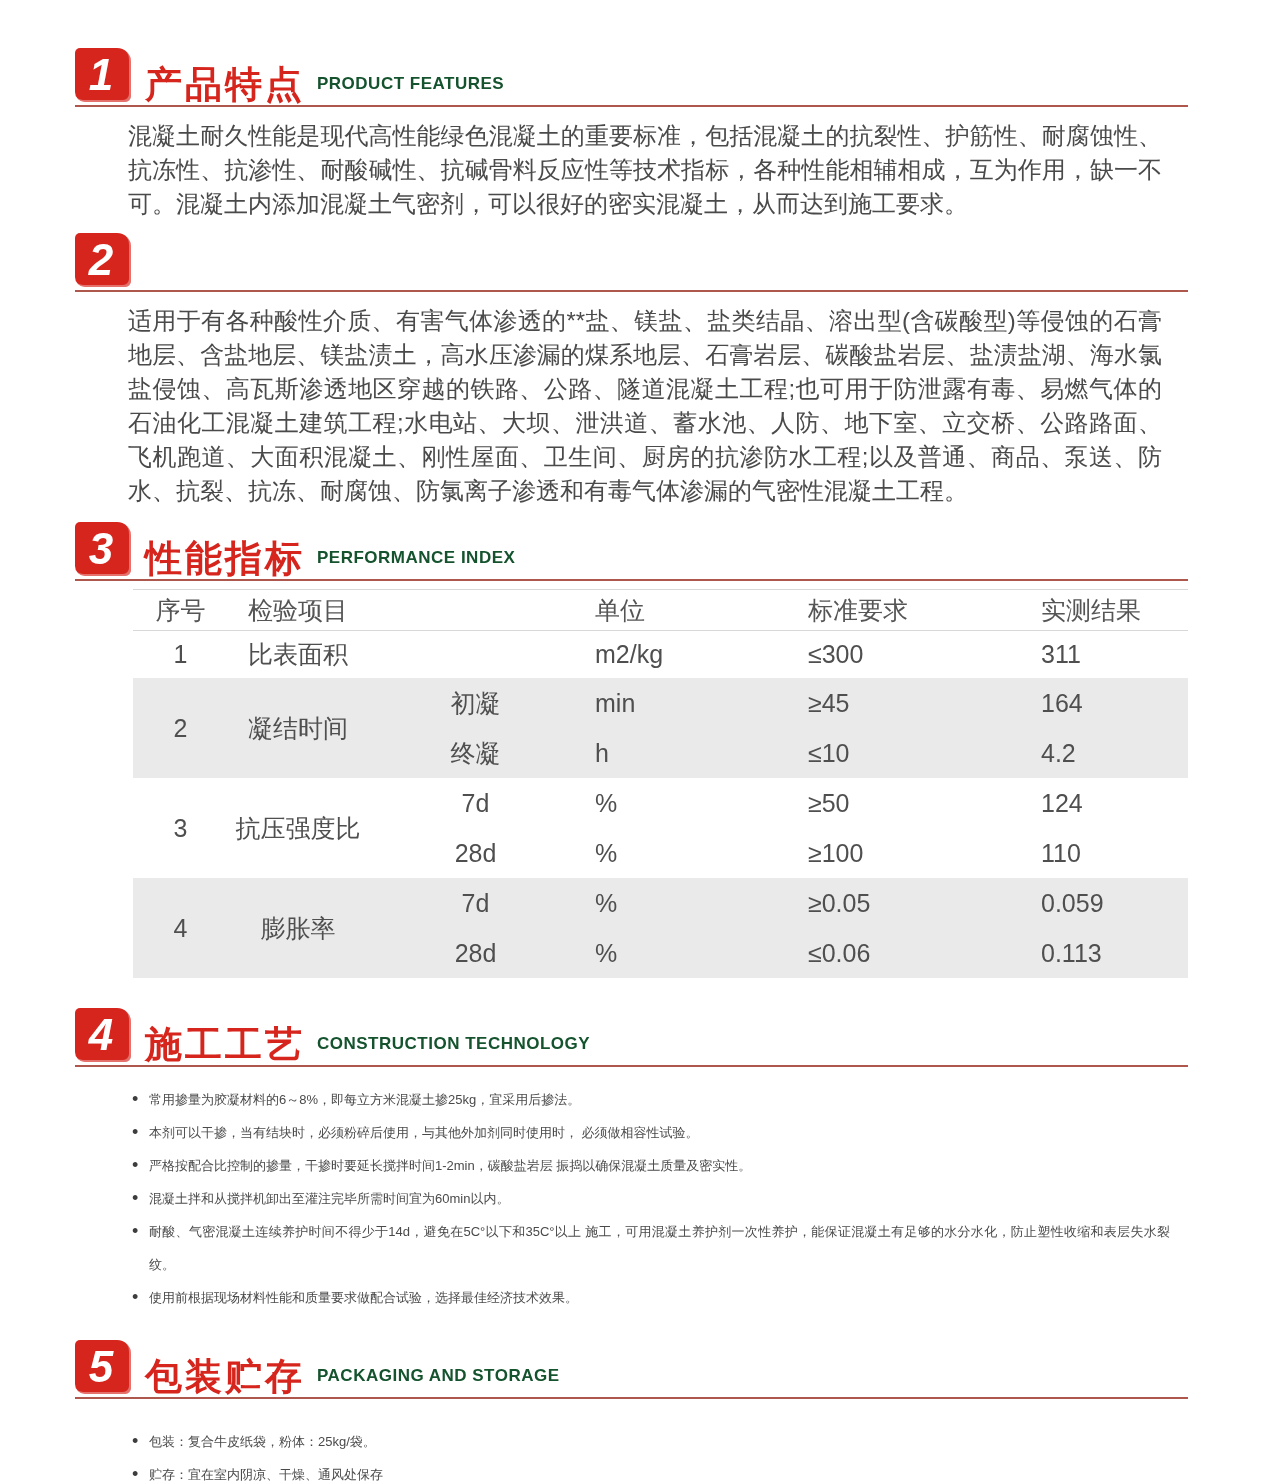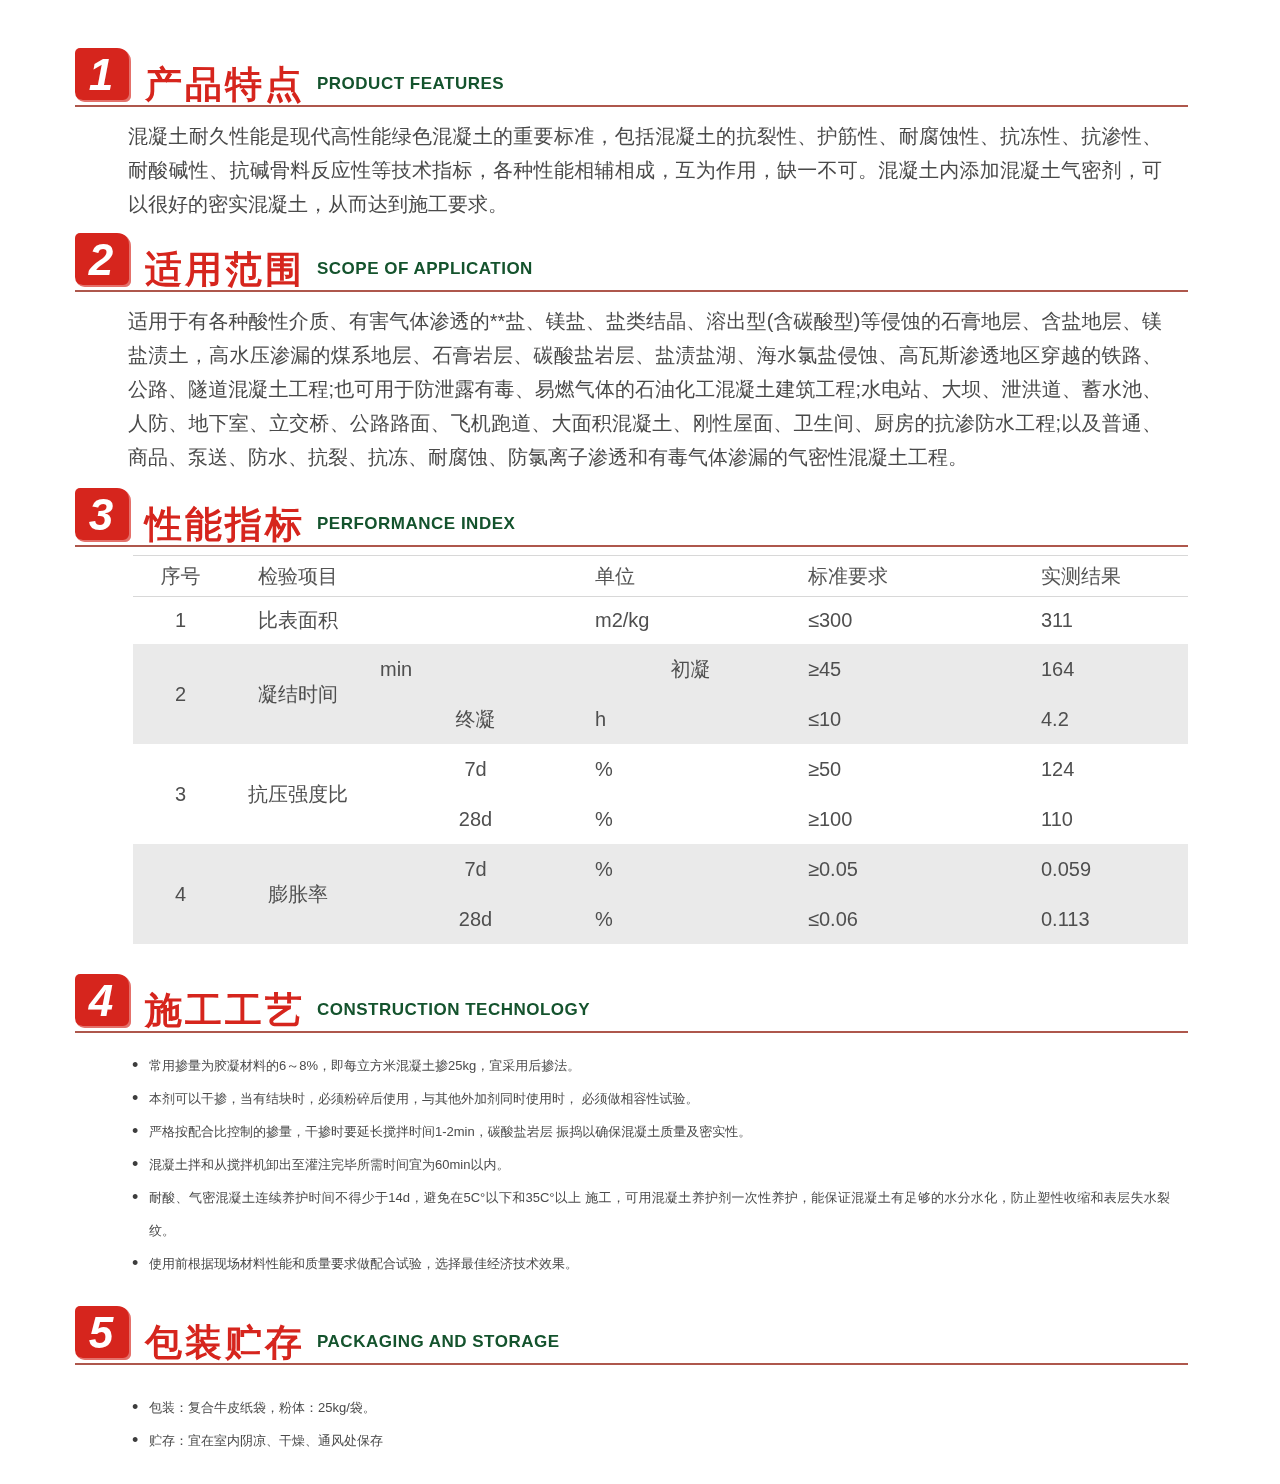--- a/index.html
+++ b/index.html
@@ -33,33 +33,33 @@
     letter-spacing:3px;line-height:1.05;
   }
   .sec-titles .en{
     font-size:17px;font-weight:bold;color:#14532d;
     margin-left:12px;margin-bottom:3px;letter-spacing:0.5px;white-space:nowrap;
   }
 
   
   .body-text{
     margin:12px 118px 0 128px;
-    font-size:20px;line-height:34px;color:#4a4a4a;
+    font-size:24px;line-height:34px;color:#4a4a4a;
     text-align:justify;
   }
   .mt-head-2{margin-top:12px;}
   .mt-head-3{margin-top:14px;}
   .mt-head-4{margin-top:30px;}
   .mt-head-5{margin-top:26px;}
   .mt-head-1{margin-top:48px;}
 
   
   .tbl{
     margin:8px 0 0 133px;width:1055px;
-    font-size:20px;color:#4f4f4f;
+    font-size:25px;color:#4f4f4f;
   }
   .tbl .hrow{
     display:grid;
     grid-template-columns:95px 140px 215px 215px 243px 147px;
     height:40px;align-items:center;
     border-top:1px solid #d8d8d8;border-bottom:1px solid #d8d8d8;
     color:#555555;
   }
   .tbl .group{
     display:grid;
@@ -99,24 +99,20 @@
       <span class="zh">产品特点</span>
       <span class="en">PRODUCT FEATURES</span>
     </div>
   </div>
   <p class="body-text">混凝土耐久性能是现代高性能绿色混凝土的重要标准，包括混凝土的抗裂性、护筋性、耐腐蚀性、抗冻性、抗渗性、耐酸碱性、抗碱骨料反应性等技术指标，各种性能相辅相成，互为作用，缺一不可。混凝土内添加混凝土气密剂，可以很好的密实混凝土，从而达到施工要求。</p>
 
   <div class="sec-head mt-head-2">
     <div class="badge">
         <span>2</span>
       </div>
-    <div class="sec-titles">
-      <span class="zh">适用范围</span>
-      <span class="en">SCOPE OF APPLICATION</span>
-    </div>
   </div>
   <p class="body-text">适用于有各种酸性介质、有害气体渗透的**盐、镁盐、盐类结晶、溶出型(含碳酸型)等侵蚀的石膏地层、含盐地层、镁盐渍土，高水压渗漏的煤系地层、石膏岩层、碳酸盐岩层、盐渍盐湖、海水氯盐侵蚀、高瓦斯渗透地区穿越的铁路、公路、隧道混凝土工程;也可用于防泄露有毒、易燃气体的石油化工混凝土建筑工程;水电站、大坝、泄洪道、蓄水池、人防、地下室、立交桥、公路路面、飞机跑道、大面积混凝土、刚性屋面、卫生间、厨房的抗渗防水工程;以及普通、商品、泵送、防水、抗裂、抗冻、耐腐蚀、防氯离子渗透和有毒气体渗漏的气密性混凝土工程。</p>
 
   <div class="sec-head mt-head-3">
     <div class="badge">
         <span>3</span>
       </div>
     <div class="sec-titles">
       <span class="zh">性能指标</span>
       <span class="en">PERFORMANCE INDEX</span>
@@ -138,22 +134,22 @@
       <div class="c center">比表面积</div>
       <div class="c center"></div>
       <div class="c p12">m2/kg</div>
       <div class="c p10">≤300</div>
       <div class="c">311</div>
     </div>
 
     <div class="group double shaded">
       <div class="c center span2">2</div>
       <div class="c center span2">凝结时间</div>
+      <div class="c center">初凝</div>
       <div class="c p12">min</div>
-      <div class="c center">初凝</div>
       <div class="c p10">≥45</div>
       <div class="c">164</div>
       <div class="c center">终凝</div>
       <div class="c p12">h</div>
       <div class="c p10">≤10</div>
       <div class="c">4.2</div>
     </div>
 
     <div class="group double">
       <div class="c center span2">3</div>

